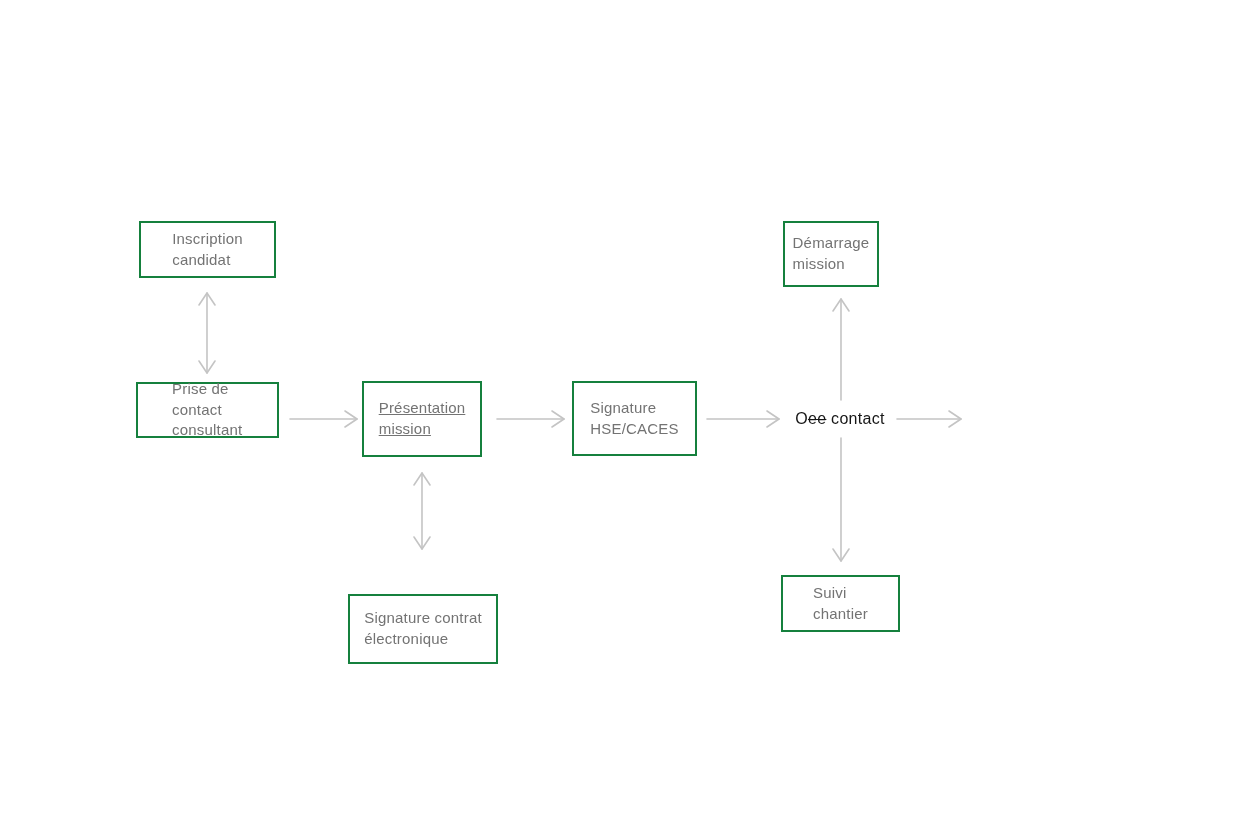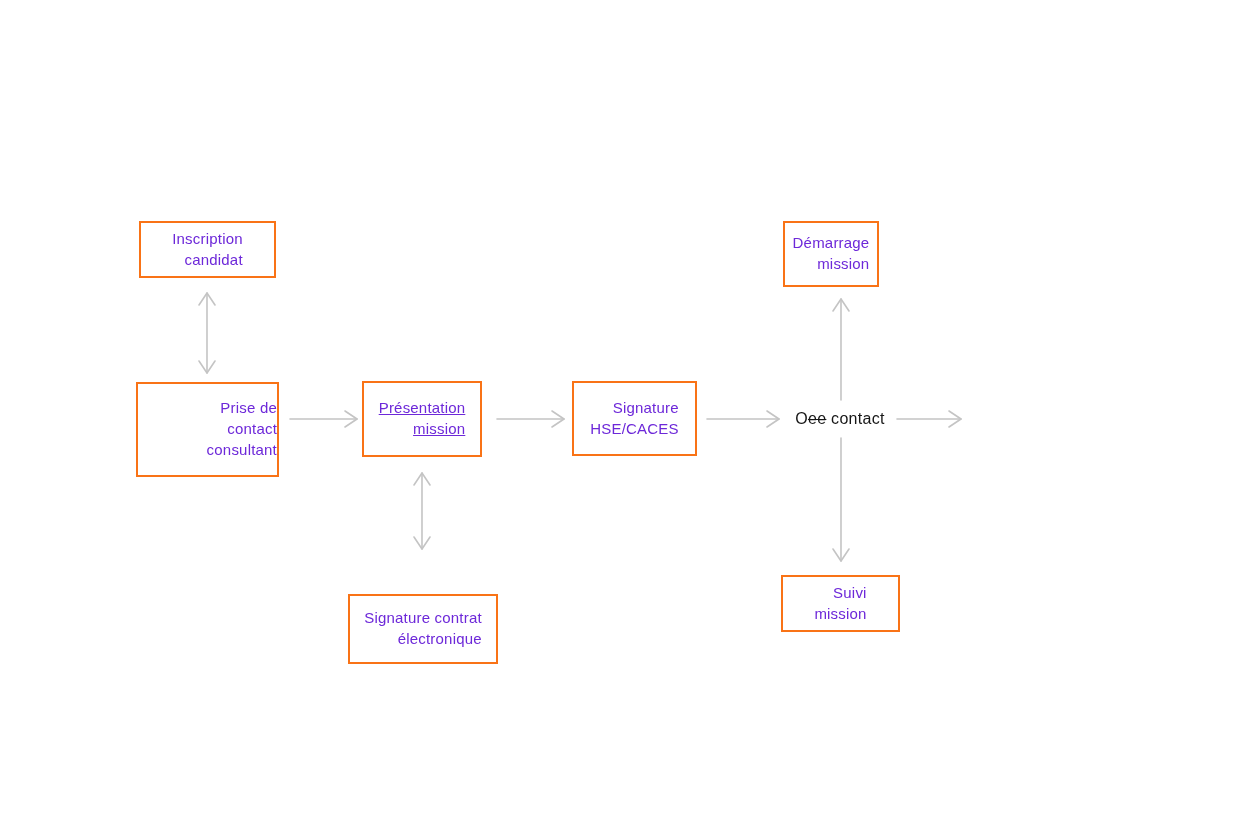--- a/index.html
+++ b/index.html
@@ -8,32 +8,32 @@
     background:#ffffff;
     font-family:"Liberation Sans", sans-serif;
     position:relative;
     overflow:hidden;
   }
   .canvas{position:absolute;inset:0;}
   .arrows{position:absolute;left:0;top:0;width:1248px;height:832px;pointer-events:none;}
   .node{
     position:absolute;
     box-sizing:border-box;
-    border:2px solid #f97316;
+    border:2px solid #15803d;
     background:#ffffff;
     display:flex;align-items:center;justify-content:center;
-    text-align:right;
-    color:#6d28d9;
+    text-align:left;
+    color:#737373;
     font-size:15px;
     line-height:1.38;
     letter-spacing:0.2px;
     white-space:pre-line;
   }
   .node-inscription {left:139px;top:221px;width:137px;height:57px;}
-  .node-prise      {left:136px;top:382px;width:143px;height:95px;padding-left:34px;}
+  .node-prise      {left:136px;top:382px;width:143px;height:56px;padding-left:34px;}
   .node-presentation{left:362px;top:381px;width:120px;height:76px;text-decoration:underline;}
   .node-formation  {left:572px;top:381px;width:125px;height:75px;}
   .node-prolongation{left:968px;top:381px;width:141px;height:76px;}
   .node-demarrage  {left:783px;top:221px;width:96px;height:66px;}
   .node-suivi      {left:781px;top:575px;width:119px;height:57px;}
   .node-signature  {left:348px;top:594px;width:150px;height:70px;}
   .center-label{
     position:absolute;
     left:786px;top:405px;width:108px;height:28px;
     display:flex;align-items:center;justify-content:center;
@@ -115,21 +115,21 @@
   </div>
 
 
   <div class="node node-demarrage">
     <span>Démarrage
 mission</span>
   </div>
 
   <div class="node node-suivi">
     <span>Suivi
-mission</span>
+chantier</span>
   </div>
 
   <div class="node node-signature">
     <span>Signature contrat
 électronique</span>
   </div>
 
   <div class="center-label"><span>O</span><span class="struck">ee</span><span> contact</span></div>
 
 </div>

